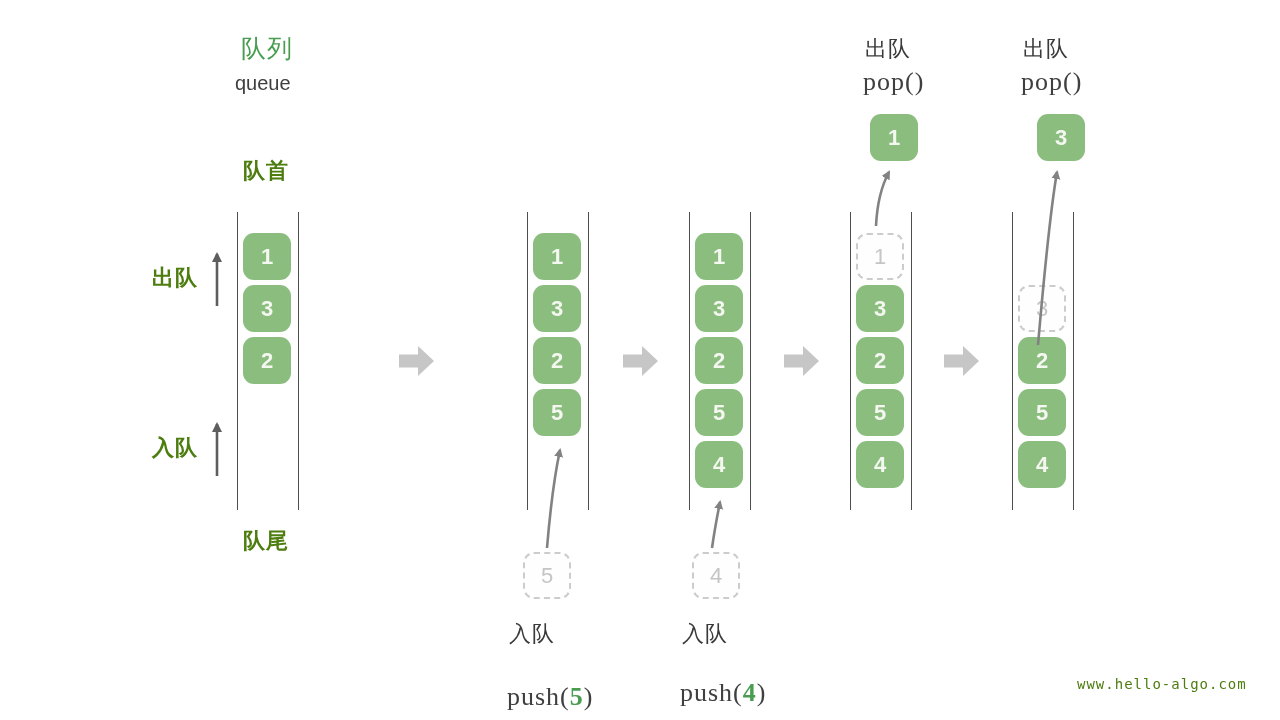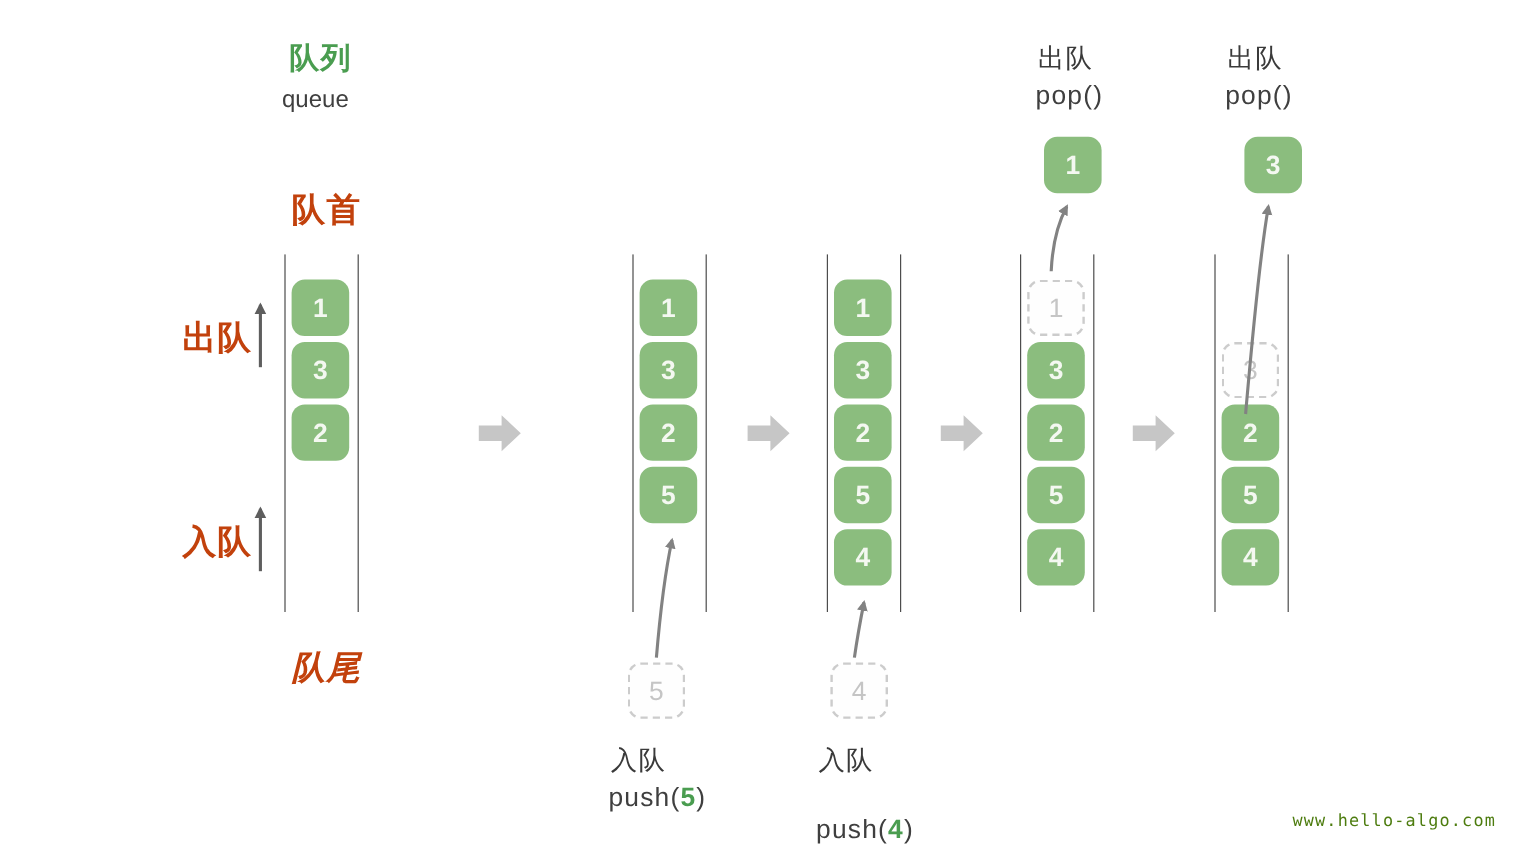--- a/index.html
+++ b/index.html
@@ -1,25 +1,25 @@
 <!DOCTYPE html>
 <html><head>
 <meta charset="utf-8">
 <style>
   html,body{margin:0;padding:0;background:#ffffff;}
   #canvas{
     position:relative;width:1280px;height:720px;background:#ffffff;
     font-family:"Liberation Sans","DejaVu Sans",sans-serif;overflow:hidden;
   }
   .abs{position:absolute;}
-  .t-zh{font-size:25px;font-weight:700;color:#4A9D50;letter-spacing:1px;}
+  .t-zh{font-size:25px;font-weight:400;color:#4A9D50;letter-spacing:1px;}
   .t-en{font-size:20px;color:#3F3F3F;}
-  .lbl{font-size:28px;font-weight:700;color:#c2410c;letter-spacing:1px;white-space:nowrap;}
+  .lbl{font-size:22px;font-weight:700;color:#4d7c0f;letter-spacing:1px;white-space:nowrap;}
   .op-zh{font-size:22px;color:#3A3A3A;letter-spacing:1px;white-space:nowrap;}
-  .code{font-family:Liberation Sans, sans-serif;font-size:22px;color:#3F3F3F;letter-spacing:1px;white-space:nowrap;}
+  .code{font-family:Liberation Serif, serif;font-size:26px;color:#3F3F3F;letter-spacing:1px;white-space:nowrap;}
   .code .arg{color:#4A9D50;font-weight:700;}
   .tube{
     position:absolute;top:212px;height:298px;width:60px;
     border-left:1.6px solid #4D4D4D;border-right:1.6px solid #4D4D4D;
   }
   .cell{
     position:absolute;width:48px;height:47px;border-radius:11px;
     background:#8BBD7E;color:#F4F8F1;font-size:22px;font-weight:700;
     display:flex;align-items:center;justify-content:center;box-sizing:border-box;
   }
@@ -34,21 +34,21 @@
 </style>
 </head>
 <body>
 
 <div id="canvas" data-name="queue-diagram-canvas">
 
   <div class="abs t-zh" style="left:241px;top:32px;" data-name="diagram-title-zh">队列</div>
   <div class="abs t-en" style="left:235px;top:72px;" data-name="diagram-title-en">queue</div>
 
   <div class="abs lbl" style="left:243px;top:156px;" data-name="label-queue-front">队首</div>
-  <div class="abs lbl" style="left:243px;top:538px;font-style:italic;" data-name="label-queue-rear">队尾</div>
+  <div class="abs lbl" style="left:243px;top:526px;" data-name="label-queue-rear">队尾</div>
   <div class="abs lbl" style="left:152px;top:263px;" data-name="label-dequeue-direction">出队</div>
   <div class="abs lbl" style="left:152px;top:433px;" data-name="label-enqueue-direction">入队</div>
 
   <div class="tube" data-name="queue-container-state-1">
     <div class="cell" style="left:5px;top:21px;" data-name="queue-item">1</div>
     <div class="cell" style="left:5px;top:73px;" data-name="queue-item">3</div>
     <div class="cell" style="left:5px;top:125px;" data-name="queue-item">2</div>
   </div>
   <style>.tube[data-name="queue-container-state-1"]{left:237px;}</style>
 
@@ -82,21 +82,21 @@
     <div class="cell" style="left:5px;top:229px;" data-name="queue-item">4</div>
   </div>
 
   <div class="cell dashed abs" style="left:523px;top:552px;" data-name="staged-enqueue-item">5</div>
   <div class="cell dashed abs" style="left:692px;top:552px;" data-name="staged-enqueue-item">4</div>
 
   <div class="cell abs" style="left:870px;top:114px;" data-name="popped-item">1</div>
   <div class="cell abs" style="left:1037px;top:114px;" data-name="popped-item">3</div>
 
   <div class="abs op-zh" style="left:509px;top:619px;" data-name="op-enqueue-label">入队</div>
-  <div class="abs code" style="left:507px;top:652px;" data-name="op-enqueue-code"><span data-name="code-fn">push(</span><span class="arg" data-name="code-arg">5</span><span data-name="code-close">)</span></div>
+  <div class="abs code" style="left:507px;top:682px;" data-name="op-enqueue-code"><span data-name="code-fn">push(</span><span class="arg" data-name="code-arg">5</span><span data-name="code-close">)</span></div>
 
   <div class="abs op-zh" style="left:682px;top:619px;" data-name="op-enqueue-label">入队</div>
   <div class="abs code" style="left:680px;top:678px;" data-name="op-enqueue-code"><span data-name="code-fn">push(</span><span class="arg" data-name="code-arg">4</span><span data-name="code-close">)</span></div>
 
   <div class="abs op-zh" style="left:865px;top:34px;" data-name="op-dequeue-label">出队</div>
   <div class="abs code" style="left:863px;top:67px;" data-name="op-dequeue-code">pop()</div>
 
   <div class="abs op-zh" style="left:1023px;top:34px;" data-name="op-dequeue-label">出队</div>
   <div class="abs code" style="left:1021px;top:67px;" data-name="op-dequeue-code">pop()</div>
 

